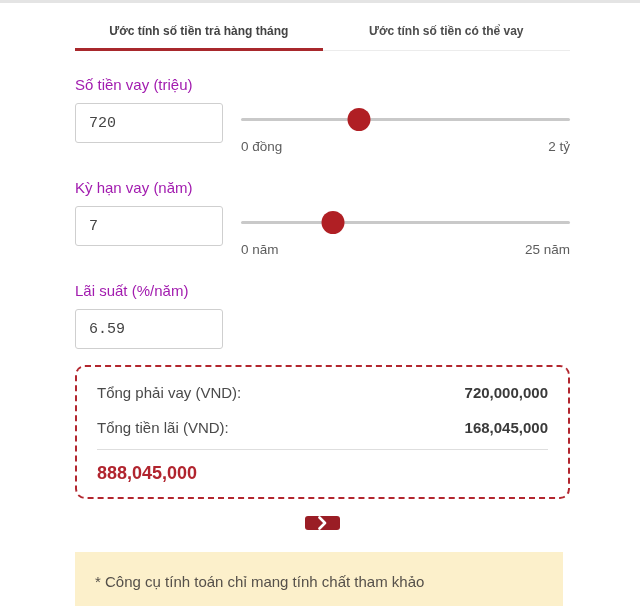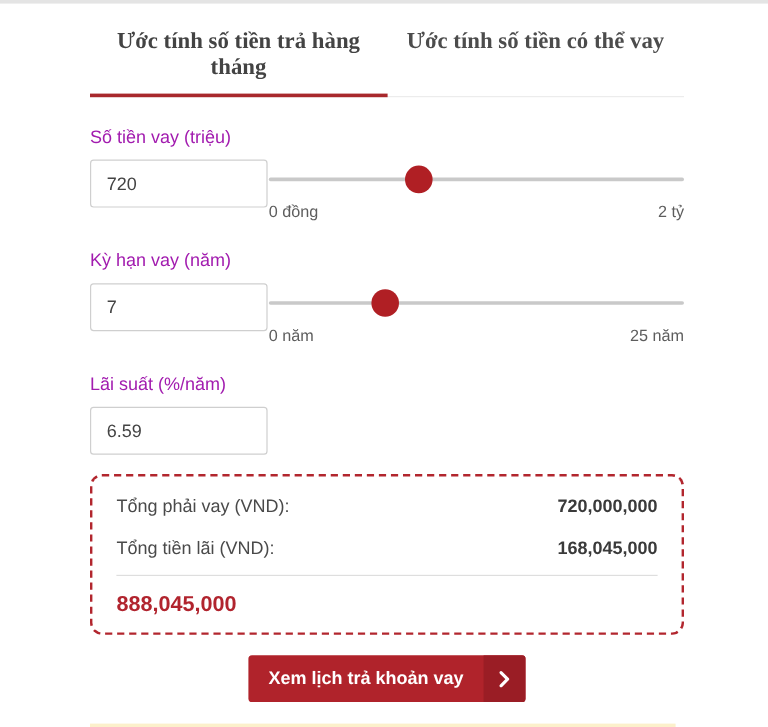--- a/index.html
+++ b/index.html
@@ -10,41 +10,41 @@
     background: #ffffff;
     border-top: 3px solid #e4e4e4;
     overflow: hidden;
   }
   .content { padding: 0 70px 0 75px; }
 
   
   .tabs { display: flex; margin-top: 13px; border-bottom: 1px solid #ececec; }
   .tab {
     flex: 1; text-align: center;
-    font-size: 19px; font-weight: bold; color: #434343;
-    padding: 8px 0 12px; cursor: pointer; position: relative; font-family: Liberation Serif, serif;
+    font-size: 12px; font-weight: bold; color: #434343;
+    padding: 8px 0 12px; cursor: pointer; position: relative;
   }
   .tab.active::after {
     content: ""; position: absolute; left: 0; right: 0; bottom: -1px;
     height: 3px; background: #a8282c;
   }
   .tab.inactive { color: #4c4c4c; }
 
   
   .form-row { display: flex; margin-top: 25px; }
   .left-col { width: 148px; }
   .field-label { display: block; font-size: 15px; color: #a21caf; margin-bottom: 10px; }
   .text-input {
     width: 148px; height: 40px;
     border: 1px solid #cfcfcf; border-radius: 3px;
-    font-family: Liberation Sans, sans-serif;
+    font-family: Liberation Mono, monospace;
     font-size: 15px; color: #444444; padding: 0 13px;
     outline: none; background: #ffffff;
   }
-  .right-col { flex: 1; margin-left: 1px; padding-top: 25px; text-align: right; }
+  .right-col { flex: 1; margin-left: 18px; padding-top: 25px; text-align: right; }
   .slider-area { position: relative; height: 40px; }
   .slider-track {
     position: absolute; left: 0; right: 0; top: 17px;
     height: 3px; background: #c9c9c9; border-radius: 2px;
   }
   .slider-handle {
     position: absolute; top: 7px; width: 23px; height: 23px;
     border-radius: 50%; background: #b01f24;
     transform: translateX(-50%); cursor: pointer;
   }
@@ -163,21 +163,20 @@
         <span class="result-label">Tổng tiền lãi (VND):</span>
         <span class="result-value">168,045,000</span>
       </div>
       <div class="total-row">
         <span class="total-value">888,045,000</span>
       </div>
     </div>
 
     <div class="button-row">
       <button class="cta-button">
-        <span class="cta-label">Xem lịch trả khoản vay</span>
         <span class="cta-arrow">
           <svg width="9" height="14" viewBox="0 0 9 14">
             <path d="M1.5 1.5 L7 7 L1.5 12.5" stroke="#ffffff" stroke-width="2.6" fill="none" stroke-linecap="round" stroke-linejoin="round"></path>
           </svg>
         </span>
       </button>
     </div>
 
     <div class="note">
       <span>* Công cụ tính toán chỉ mang tính chất tham khảo</span>

